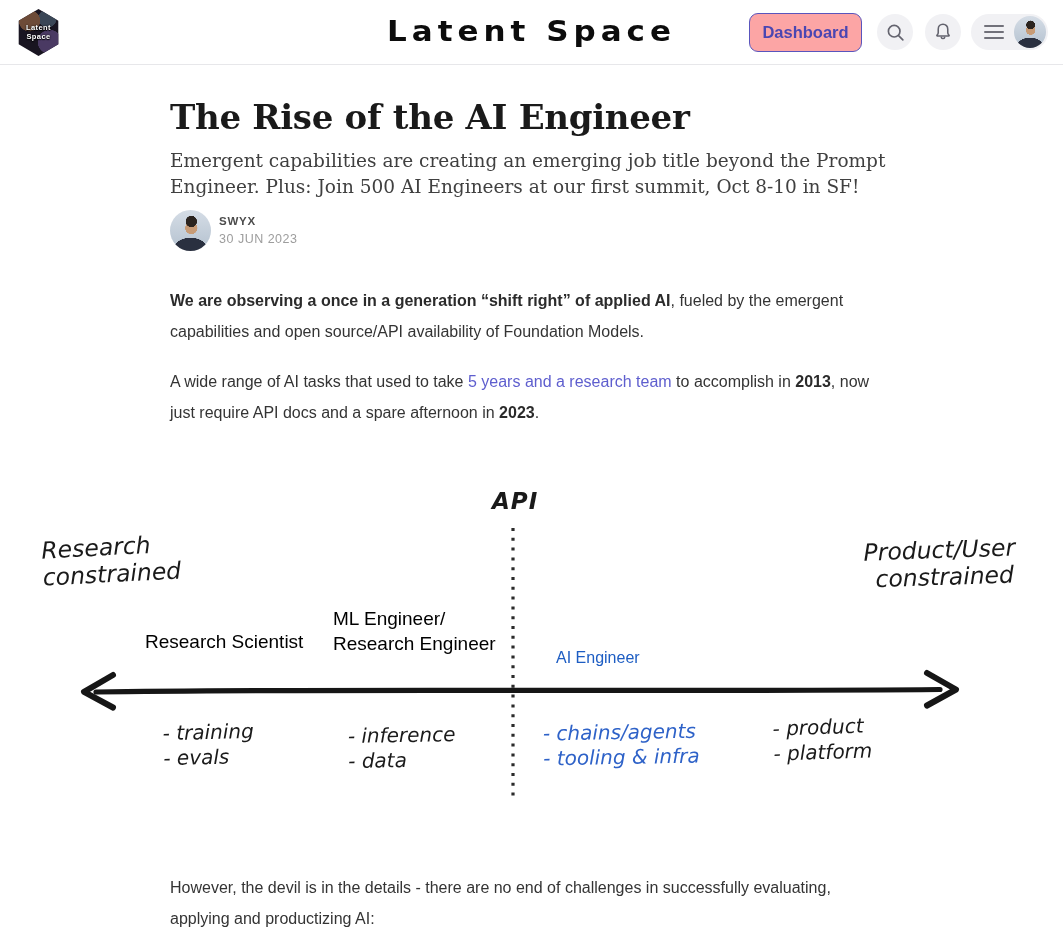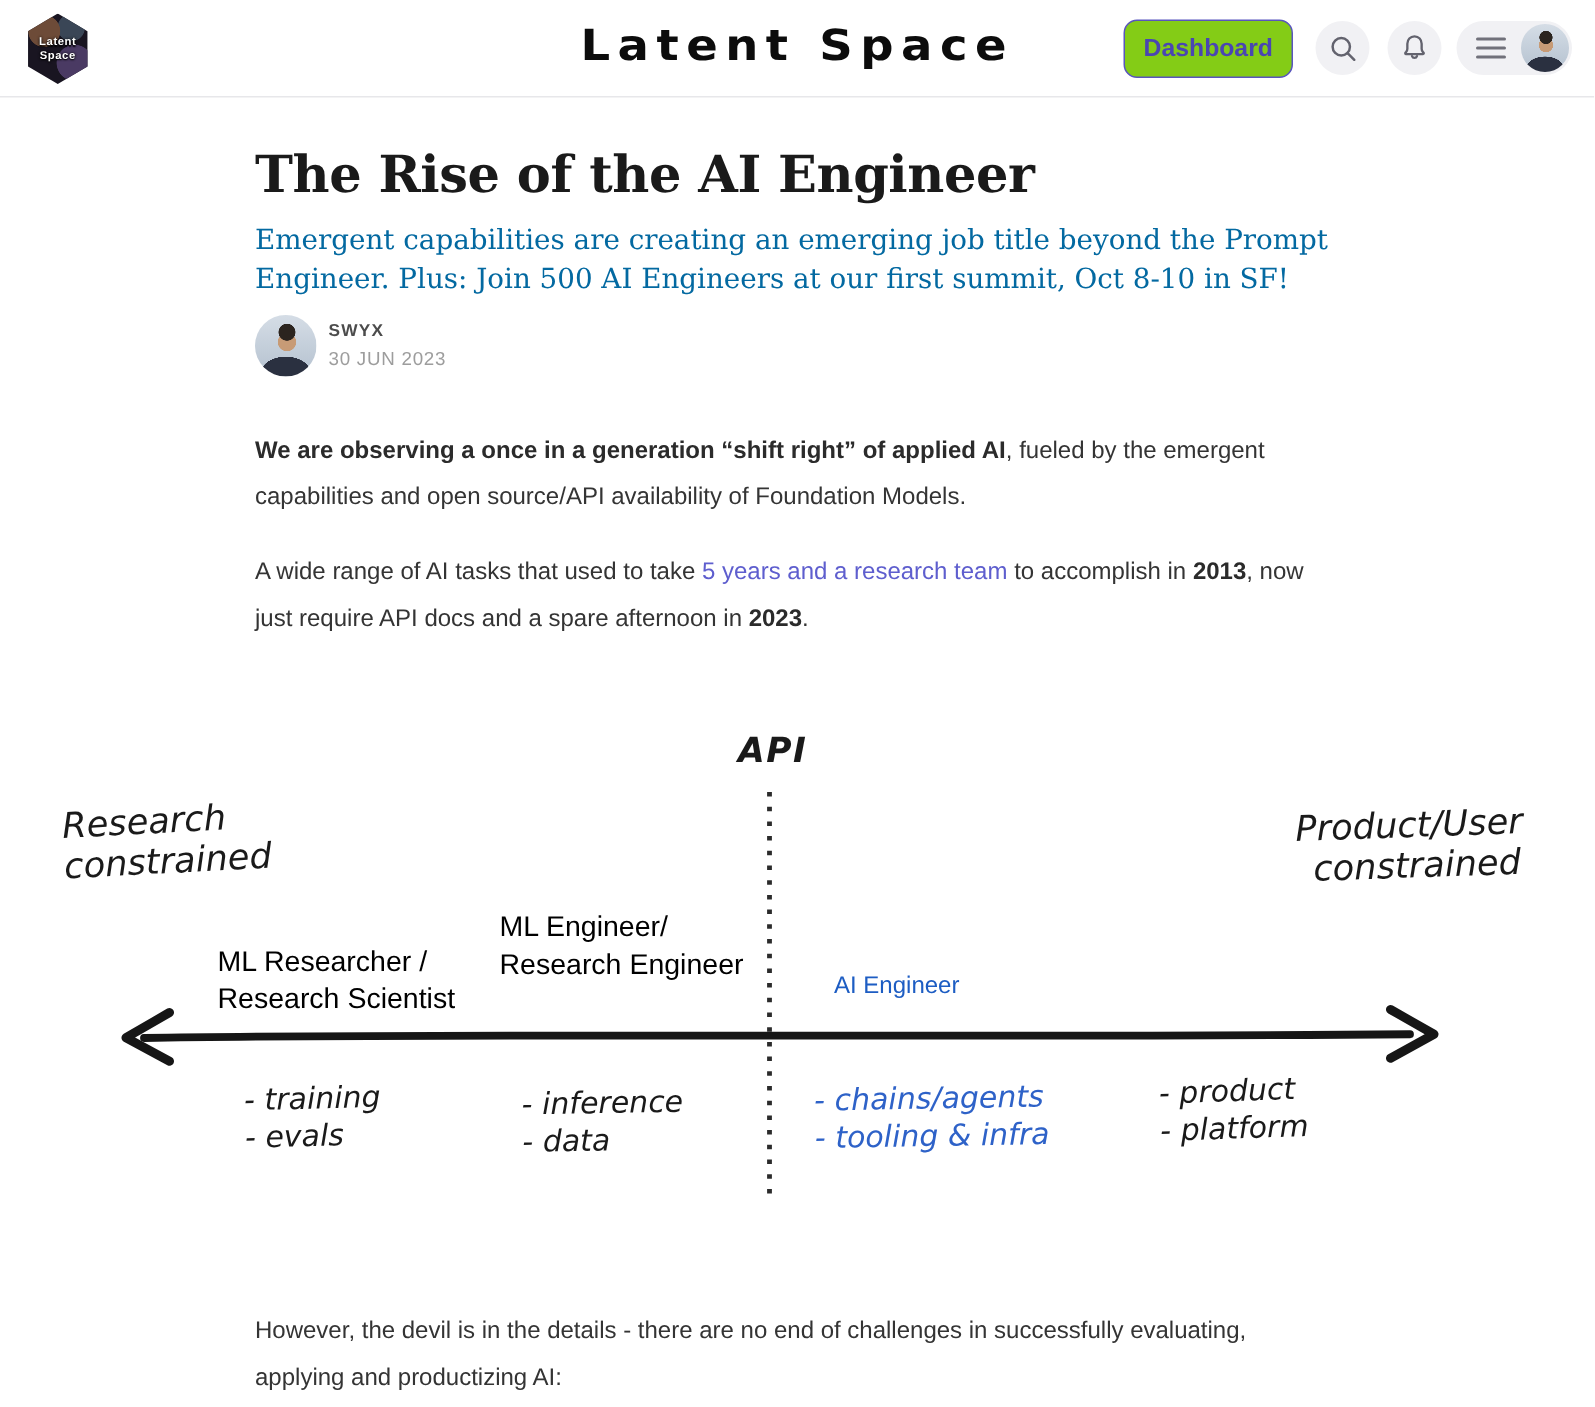--- a/index.html
+++ b/index.html
@@ -29,21 +29,21 @@
     color:#ffffff; font-size:7.5px; font-weight:700; letter-spacing:.4px;
     line-height:8.5px; text-shadow:0 0 2px #000, 0 1px 1px #000;
   }
   .wordmark {
     position:absolute; left:50%; top:13px; transform:translateX(-50%) scaleY(.92);
     font-size:31px; font-weight:800; letter-spacing:5px; color:#0c0c0c;
     white-space:nowrap; font-family:"DejaVu Sans", sans-serif;
   }
   .dashboard-btn {
     position:absolute; left:749px; top:13px; width:113px; height:39px;
-    background:#84cc16; border:1.5px solid #5955bd; border-radius:9px;
+    background:#fca5a5; border:1.5px solid #5955bd; border-radius:9px;
     color:#4a46b2; font-size:16.5px; font-weight:700; cursor:pointer;
     font-family:"Liberation Sans", sans-serif;
   }
   .icon-circle {
     position:absolute; top:14px; width:36px; height:36px; border-radius:50%;
     background:#f1f1f4; border:none; cursor:pointer;
     display:flex; align-items:center; justify-content:center;
   }
   .icon-circle.search { left:877px; }
   .icon-circle.bell   { left:925px; }
@@ -68,21 +68,21 @@
 
   
   .title {
     position:absolute; left:170px; top:97px; width:740px;
     font-family:"DejaVu Serif", serif; font-weight:700; font-size:34px;
     letter-spacing:-.3px; color:#1a1a1a;
   }
   .subtitle {
     position:absolute; left:170px; top:148px; width:740px;
     font-family:"DejaVu Serif", serif; font-size:18.5px; line-height:26px;
-    color:#0369a1;
+    color:#404040;
   }
   .author { position:absolute; left:170px; top:210px; display:flex; gap:8px; align-items:center; }
   .author-name { font-size:11.5px; font-weight:700; letter-spacing:.8px; color:#4c4c4c; margin-bottom:5px; }
   .author-date { font-size:12.5px; letter-spacing:.5px; color:#9d9d9d; }
 
   .body-p {
     position:absolute; left:170px; width:724px;
     font-size:16px; line-height:31px; color:#343434;
   }
   .p1 { top:285px; }
@@ -185,21 +185,20 @@
         <div class="cline1">Research</div>
         <div class="cline2">constrained</div>
       </div>
 
       <div class="hand constraint right">
         <div class="cline1">Product/User</div>
         <div class="cline2">constrained</div>
       </div>
 
       <div class="role role-1">
-        <div>ML Researcher /</div>
         <div>Research Scientist</div>
       </div>
 
       <div class="role role-2">
         <div>ML Engineer/</div>
         <div>Research Engineer</div>
       </div>
 
       <div class="role role-3">AI Engineer</div>
 

